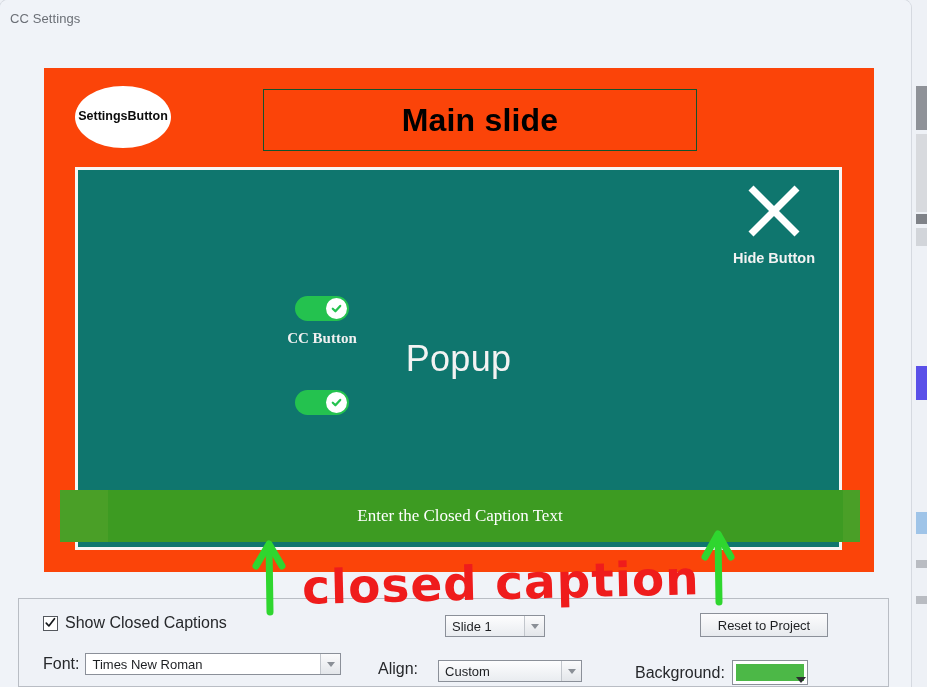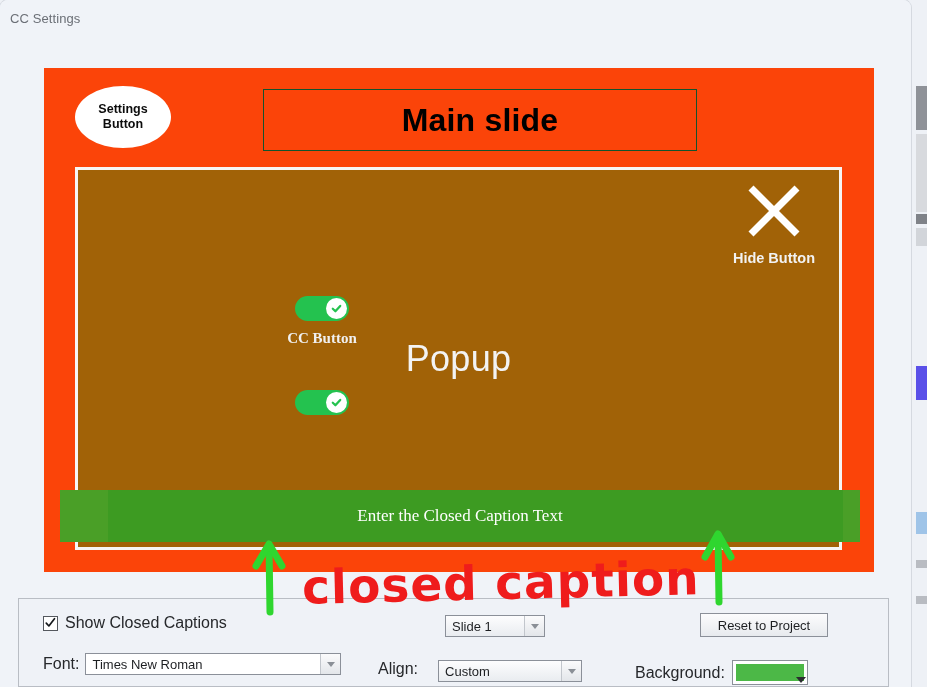--- a/index.html
+++ b/index.html
@@ -78,21 +78,20 @@
   }
   #settings-button {
     position: absolute;
     left: 31px;
     top: 18px;
     width: 96px;
     height: 62px;
     background: #ffffff;
     border-radius: 50%;
     display: flex;
-    flex-direction: column;
     align-items: center;
     justify-content: center;
     line-height: 1.22;
   }
   #settings-button span {
     font-size: 12.5px;
     font-weight: bold;
     color: #0c0c0c;
   }
   #slide-title-box {
@@ -114,21 +113,21 @@
     letter-spacing: .2px;
   }
 
   
   #popup {
     position: absolute;
     left: 31px;
     top: 99px;
     width: 767px;
     height: 383px;
-    background: #a16207;
+    background: #0f766e;
     border: 3px solid #f6f6f6;
     box-sizing: border-box;
   }
   #hide-button {
     position: absolute;
     right: 13px;
     top: 10px;
     width: 104px;
     display: flex;
     flex-direction: column;

